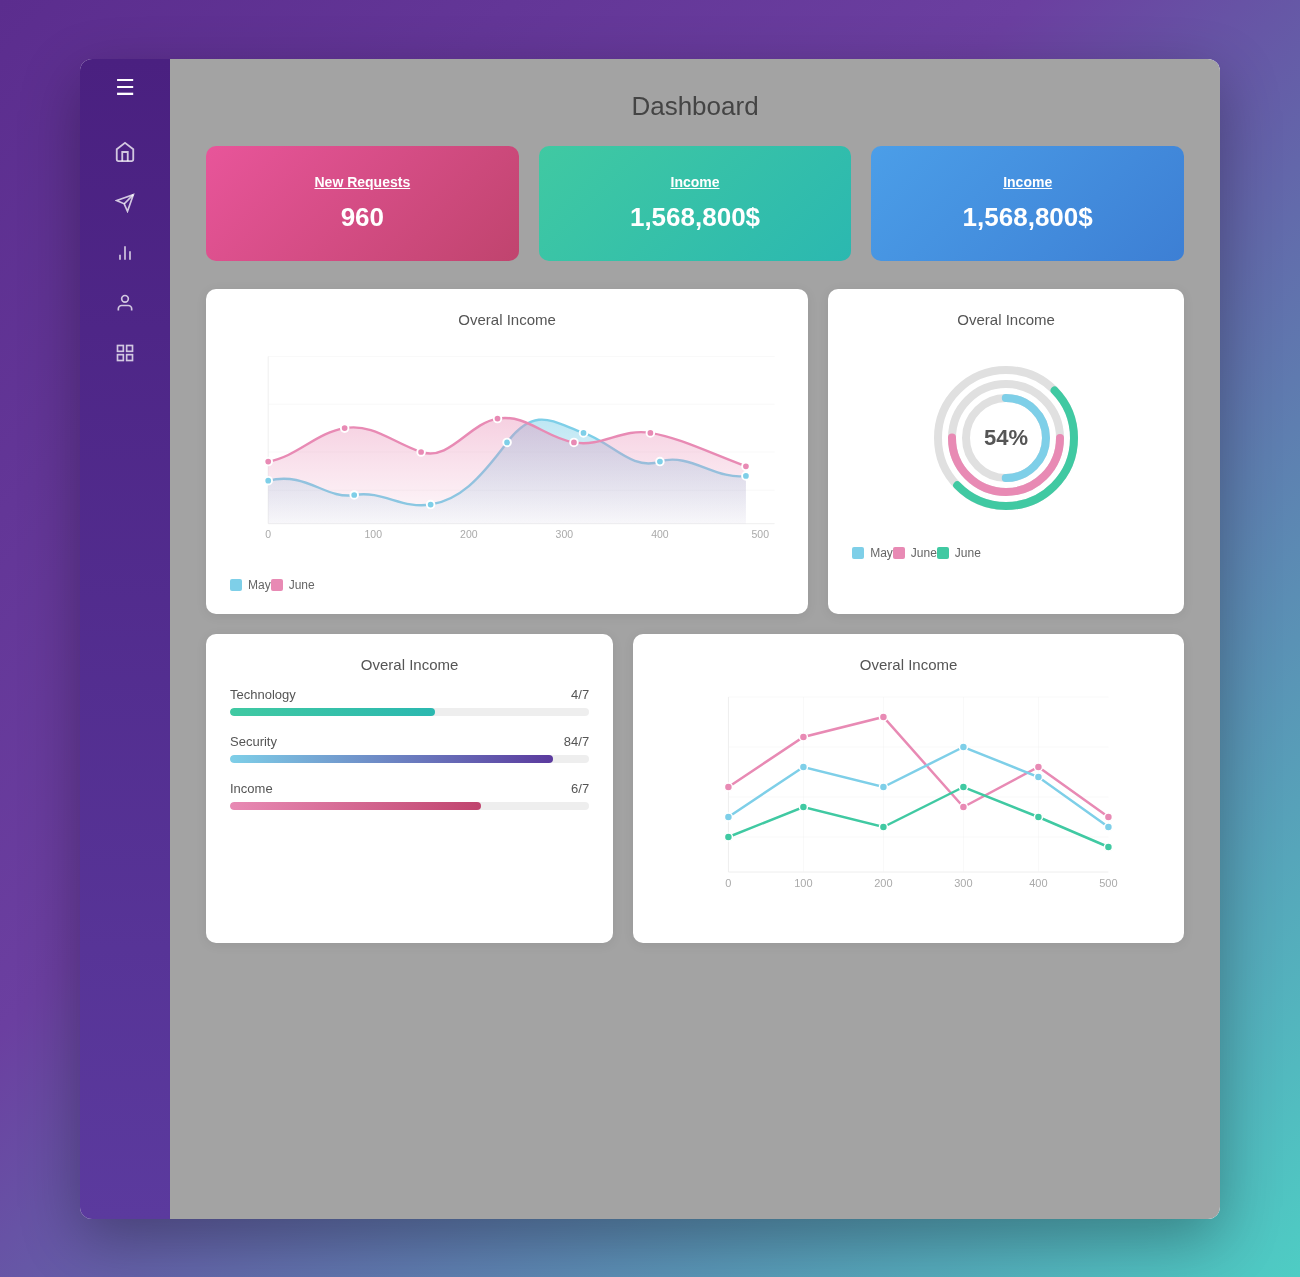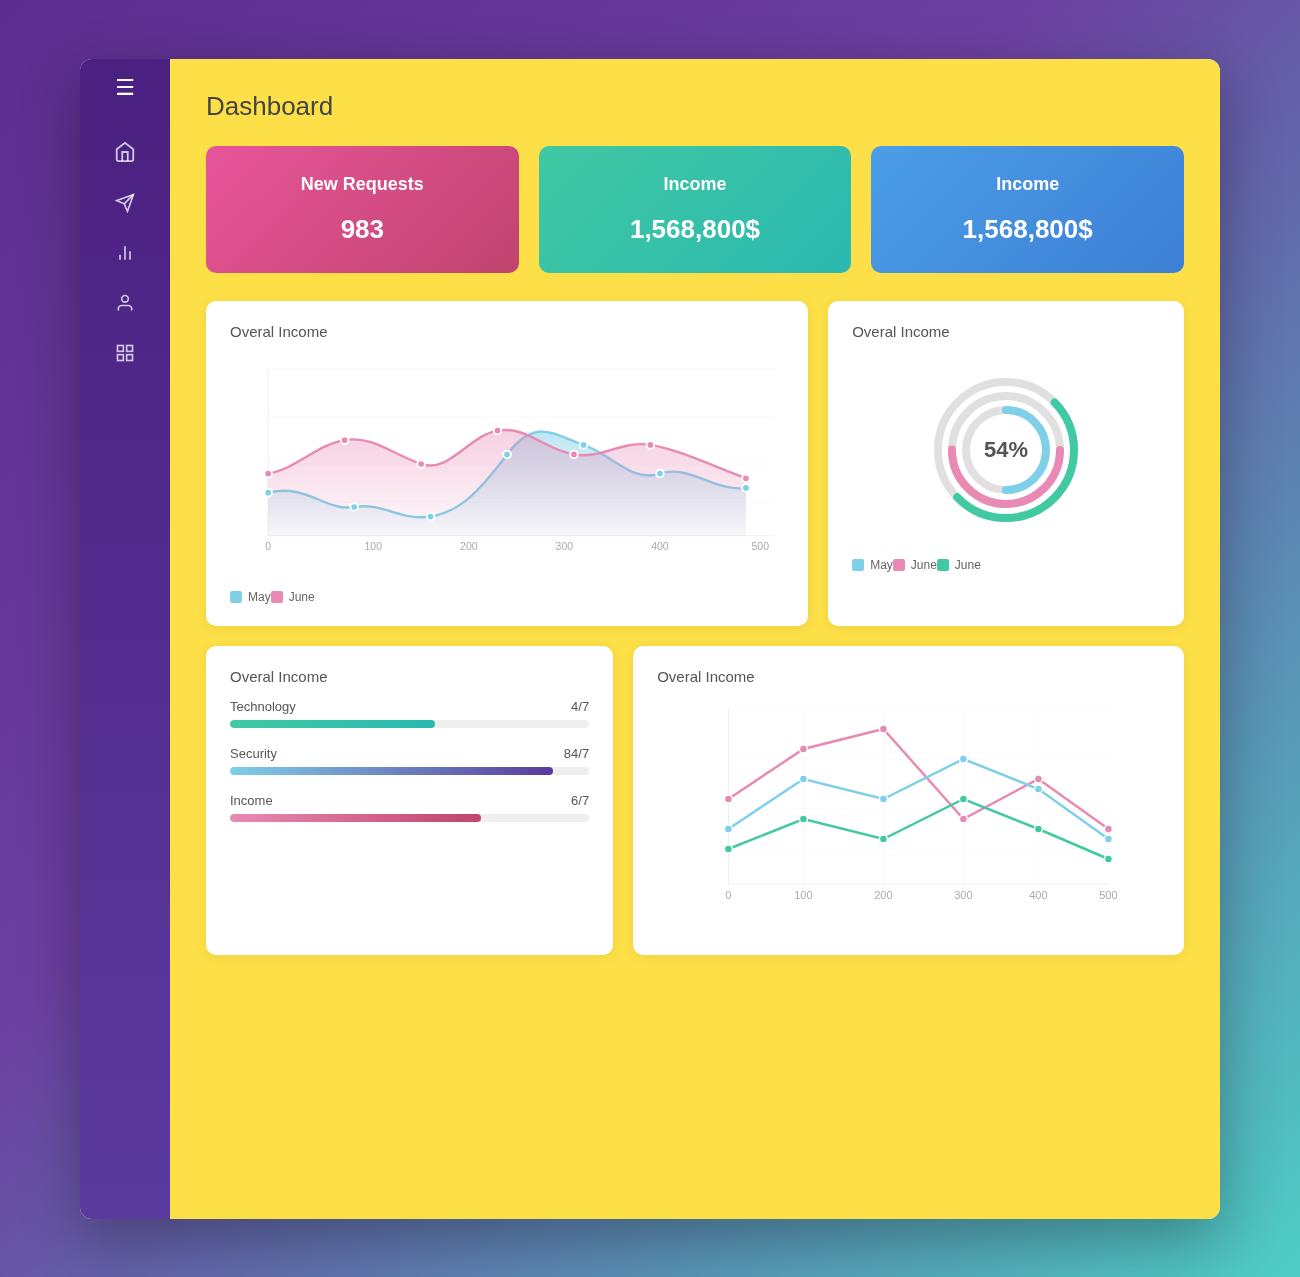--- a/index.html
+++ b/index.html
@@ -47,24 +47,25 @@
       color: rgba(255,255,255,0.75);
       font-size: 20px;
       cursor: pointer;
       display: flex;
       align-items: center;
       justify-content: center;
     }
     
     .main-content {
       flex: 1;
-      background: #fde047;
+      background: #a3a3a3;
       border-radius: 0 12px 12px 0;
       padding: 32px 36px;
       overflow-y: auto;
+      text-align: center;
     }
     .page-title {
       font-size: 26px;
       font-weight: 400;
       color: #444;
       margin-bottom: 24px;
     }
     
     .stat-cards {
       display: flex;
@@ -75,23 +76,24 @@
       flex: 1;
       border-radius: 10px;
       padding: 28px 20px;
       display: flex;
       flex-direction: column;
       align-items: center;
       justify-content: center;
       color: white;
     }
     .stat-card-label {
-      font-size: 18px;
+      font-size: 14px;
       font-weight: 600;
-      margin-bottom: 19px;
+      margin-bottom: 12px;
+      text-decoration: underline;
     }
     .stat-card-value {
       font-size: 26px;
       font-weight: 700;
     }
     .card-pink { background: linear-gradient(135deg, #e8559a 0%, #c0446e 100%); }
     .card-teal { background: linear-gradient(135deg, #40c9a2 0%, #2bb8b0 100%); }
     .card-blue { background: linear-gradient(135deg, #4b9ee8 0%, #3d7fd4 100%); }
     
     .chart-row {
@@ -236,21 +238,21 @@
       </div>
     </div>
   </div>
 
   <div class="main-content">
     <div class="page-title">Dashboard</div>
 
     <div class="stat-cards">
       <div class="stat-card card-pink">
         <div class="stat-card-label">New Requests</div>
-        <div class="stat-card-value">983</div>
+        <div class="stat-card-value">960</div>
       </div>
       <div class="stat-card card-teal">
         <div class="stat-card-label">Income</div>
         <div class="stat-card-value">1,568,800$</div>
       </div>
       <div class="stat-card card-blue">
         <div class="stat-card-label">Income</div>
         <div class="stat-card-value">1,568,800$</div>
       </div>
     </div>

